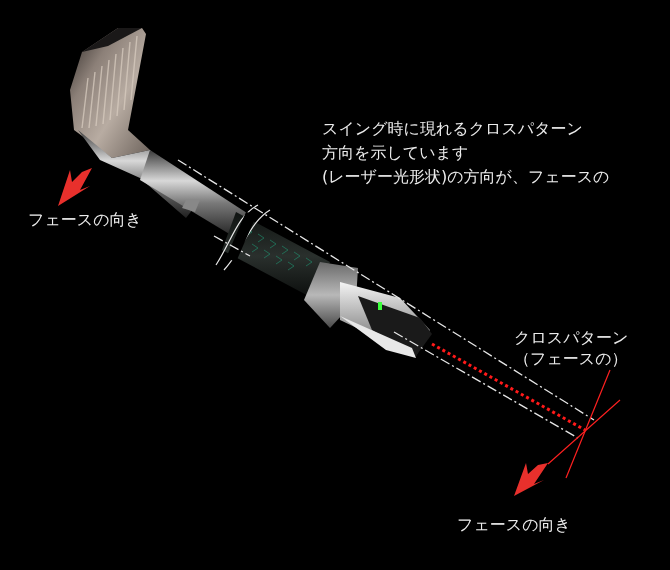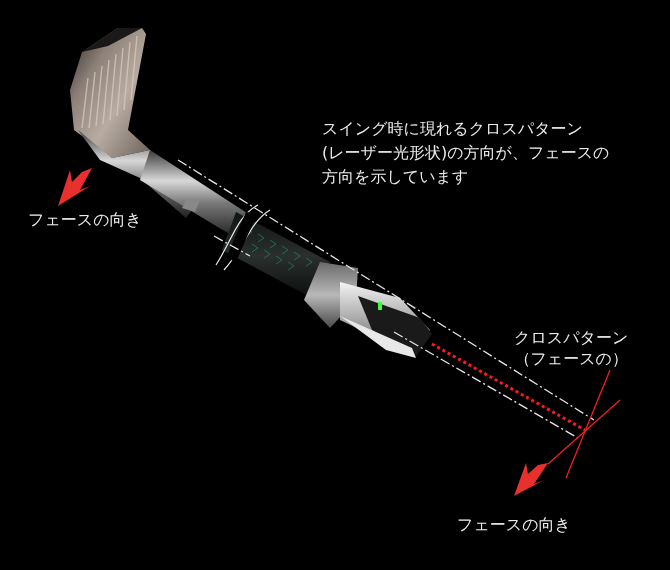--- a/index.html
+++ b/index.html
@@ -4,21 +4,21 @@
 <style>
   html, body { margin:0; padding:0; background:#000; }
   #stage { position:relative; width:646px; height:570px; background:#000; overflow:hidden;
     font-family:"DejaVu Sans","Liberation Sans",sans-serif; color:#ececec; }
   svg { position:absolute; left:0; top:0; }
   .txt { position:absolute; font-size:16px; line-height:24px; color:#ececec; white-space:nowrap; letter-spacing:0px; }
   .desc { left:322px; top:117px; }
   .desc span { display:block; }
   .lbl-face1 { left:28px; top:208px; }
   .lbl-face2 { left:457px; top:513px; }
-  .lbl-cross { left:514px; top:327px; text-align:center; }
+  .lbl-cross { left:514px; top:327px; }
   .lbl-cross span { display:block; line-height:21px; }
 </style>
 </head>
 <body>
 
 <div id="stage">
   <svg width="670" height="570" viewBox="0 0 670 570">
     <defs>
       <linearGradient id="headGrad" x1="0" y1="0" x2="1" y2="1">
         <stop offset="0" stop-color="#2a2522"></stop>
@@ -115,22 +115,22 @@
     </g>
 
     <g fill="#e8302c">
       <polygon points="82,172 92,168 80,190 90,186 58,206 70,170 72,182"></polygon>
       <polygon points="538,465 548,463 534,484 544,480 514,496 526,463 528,474"></polygon>
     </g>
   </svg>
 
   <div class="txt desc">
     <span>スイング時に現れるクロスパターン</span>
+    <span>方向を示しています</span>
     <span>(レーザー光形状)の方向が、フェースの</span>
-    <span>方向を示しています</span>
   </div>
 
   <div class="txt lbl-face1">フェースの向き</div>
   <div class="txt lbl-face2">フェースの向き</div>
   <div class="txt lbl-cross">
     <span>クロスパターン</span>
     <span>（フェースの）</span>
   </div>
 </div>
 

